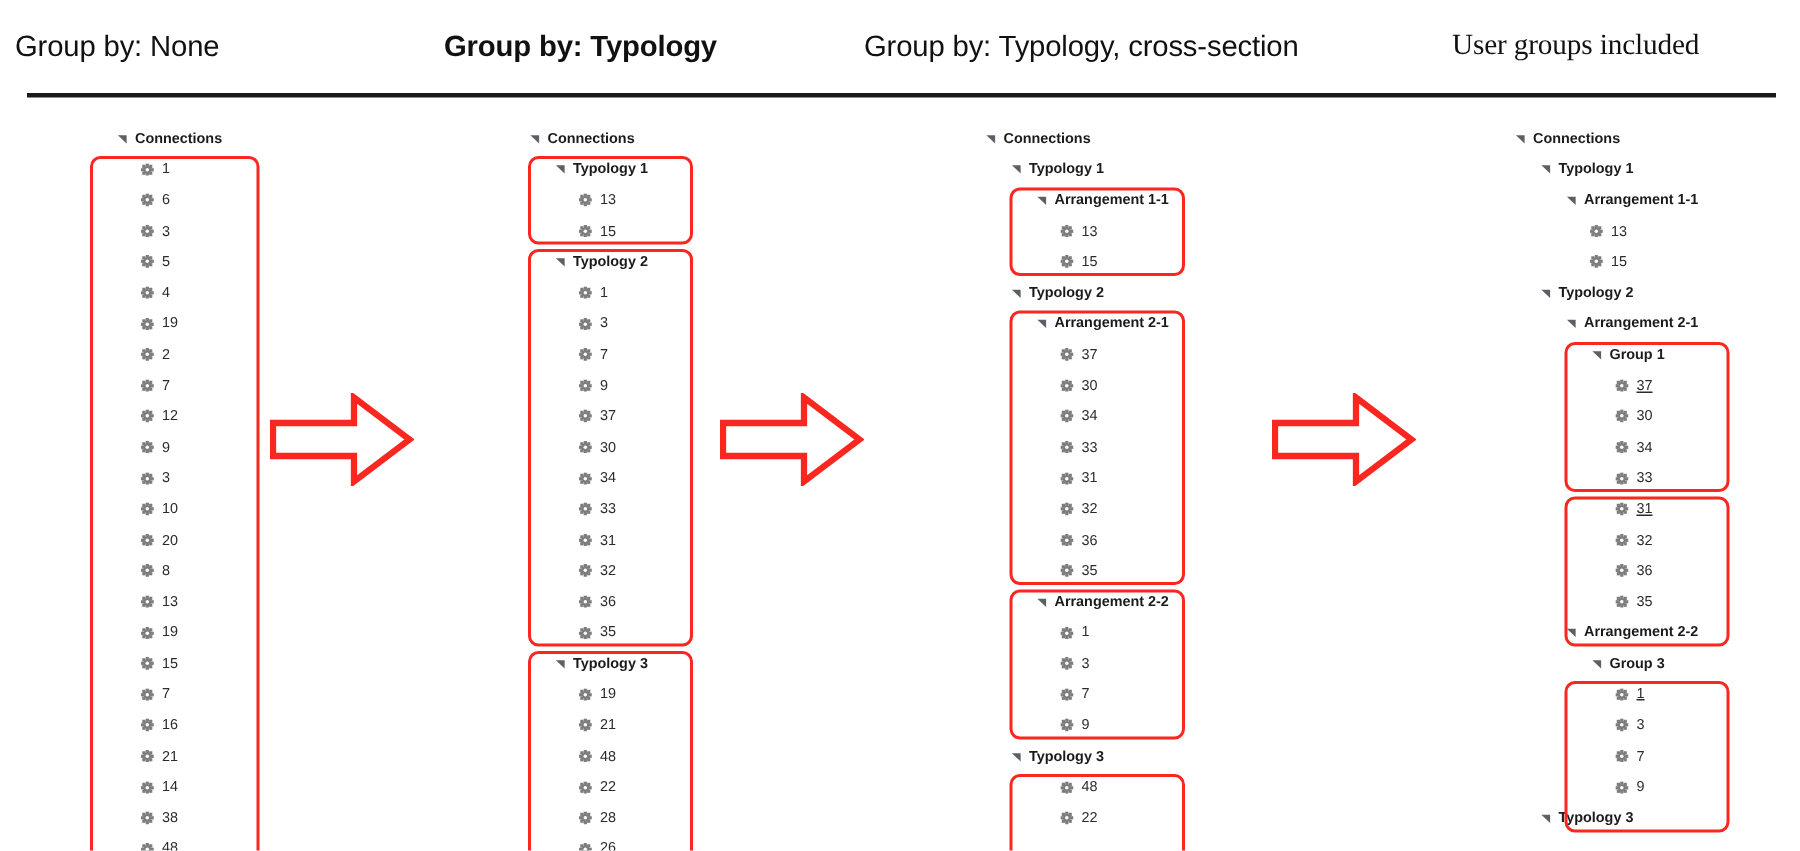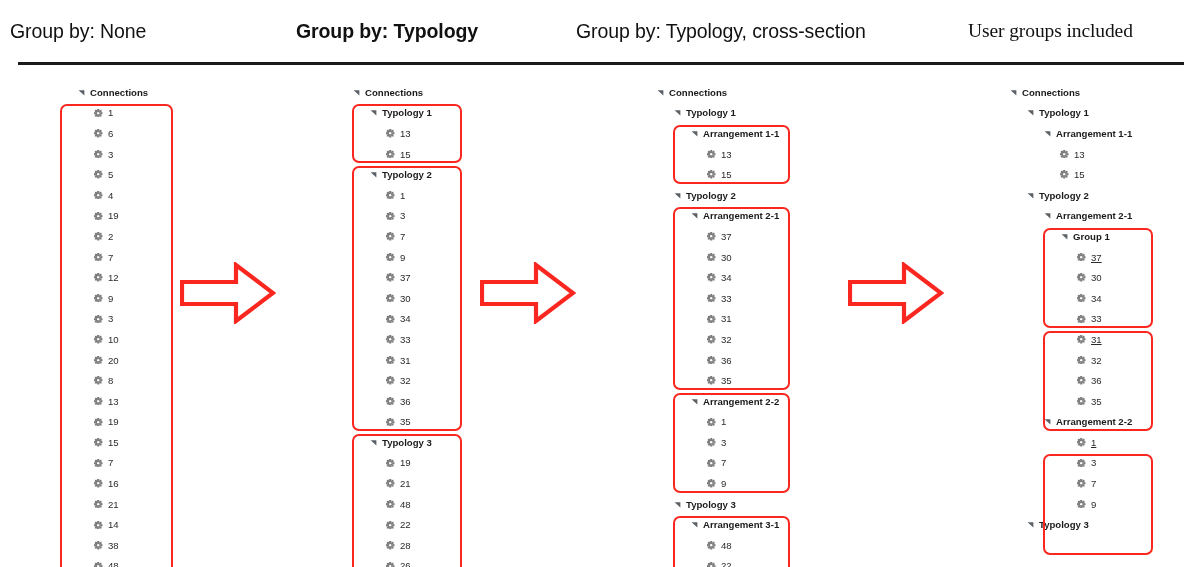--- a/index.html
+++ b/index.html
@@ -1194,28 +1194,20 @@
           <span class="node-label">9</span>
         </div>
         <div class="node lvl1">
           <span class="twisty">
             <svg width="7" height="7" viewBox="0 0 7 7">
               <path d="M0.6 1.2 L6.4 1.2 L6.4 6.6 Z" fill="#5a6066"></path>
             </svg>
           </span>
           <span class="node-label">Typology 3</span>
         </div>
-        <div class="node lvl2">
-          <span class="twisty">
-            <svg width="7" height="7" viewBox="0 0 7 7">
-              <path d="M0.6 1.2 L6.4 1.2 L6.4 6.6 Z" fill="#5a6066"></path>
-            </svg>
-          </span>
-          <span class="node-label">Arrangement 3-1</span>
-        </div>
         <div class="node lvl3 leaf">
           <span class="gear">
             <svg width="8.4" height="8.4" viewBox="0 0 8.2 8.2">
               <rect x="6.2" y="3.05" width="2.1" height="2.1" fill="#7d7d7d"></rect>
               <rect x="5.277386360737625" y="5.277386360737624" width="2.1" height="2.1" fill="#7d7d7d"></rect>
               <rect x="3.05" y="6.2" width="2.1" height="2.1" fill="#7d7d7d"></rect>
               <rect x="0.8226136392623753" y="5.277386360737625" width="2.1" height="2.1" fill="#7d7d7d"></rect>
               <rect x="-0.10000000000000031" y="3.05" width="2.1" height="2.1" fill="#7d7d7d"></rect>
               <rect x="0.8226136392623744" y="0.8226136392623753" width="2.1" height="2.1" fill="#7d7d7d"></rect>
               <rect x="3.049999999999999" y="-0.10000000000000031" width="2.1" height="2.1" fill="#7d7d7d"></rect>
@@ -1469,20 +1461,28 @@
           </span>
           <span class="node-label">35</span>
         </div>
         <div class="node lvl2">
           <span class="twisty">
             <svg width="7" height="7" viewBox="0 0 7 7">
               <path d="M0.6 1.2 L6.4 1.2 L6.4 6.6 Z" fill="#5a6066"></path>
             </svg>
           </span>
           <span class="node-label">Arrangement 2-2</span>
+        </div>
+        <div class="node lvl3">
+          <span class="twisty">
+            <svg width="7" height="7" viewBox="0 0 7 7">
+              <path d="M0.6 1.2 L6.4 1.2 L6.4 6.6 Z" fill="#5a6066"></path>
+            </svg>
+          </span>
+          <span class="node-label">Group 3</span>
         </div>
         <div class="node lvl4 leaf">
           <span class="gear">
             <svg width="8.4" height="8.4" viewBox="0 0 8.2 8.2">
               <rect x="6.2" y="3.05" width="2.1" height="2.1" fill="#7d7d7d"></rect>
               <rect x="5.277386360737625" y="5.277386360737624" width="2.1" height="2.1" fill="#7d7d7d"></rect>
               <rect x="3.05" y="6.2" width="2.1" height="2.1" fill="#7d7d7d"></rect>
               <rect x="0.8226136392623753" y="5.277386360737625" width="2.1" height="2.1" fill="#7d7d7d"></rect>
               <rect x="-0.10000000000000031" y="3.05" width="2.1" height="2.1" fill="#7d7d7d"></rect>
               <rect x="0.8226136392623744" y="0.8226136392623753" width="2.1" height="2.1" fill="#7d7d7d"></rect>

